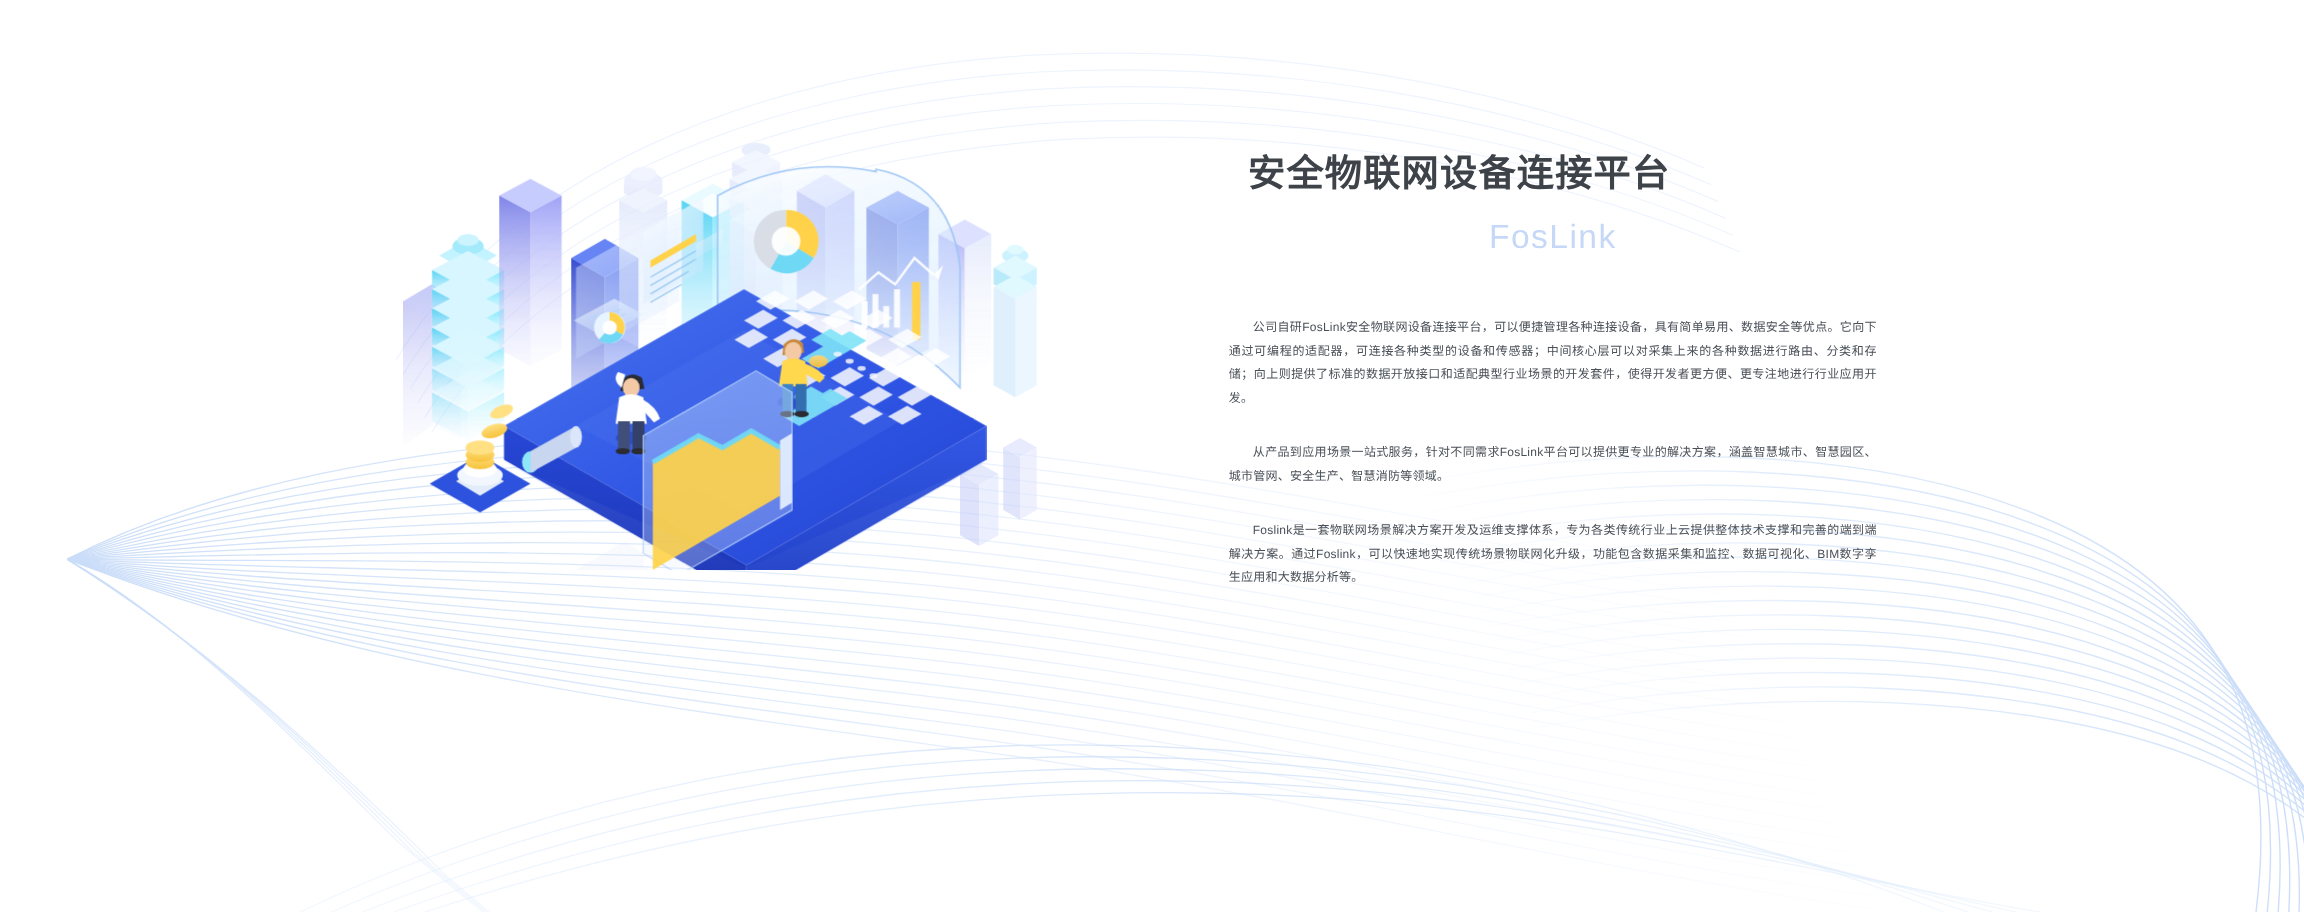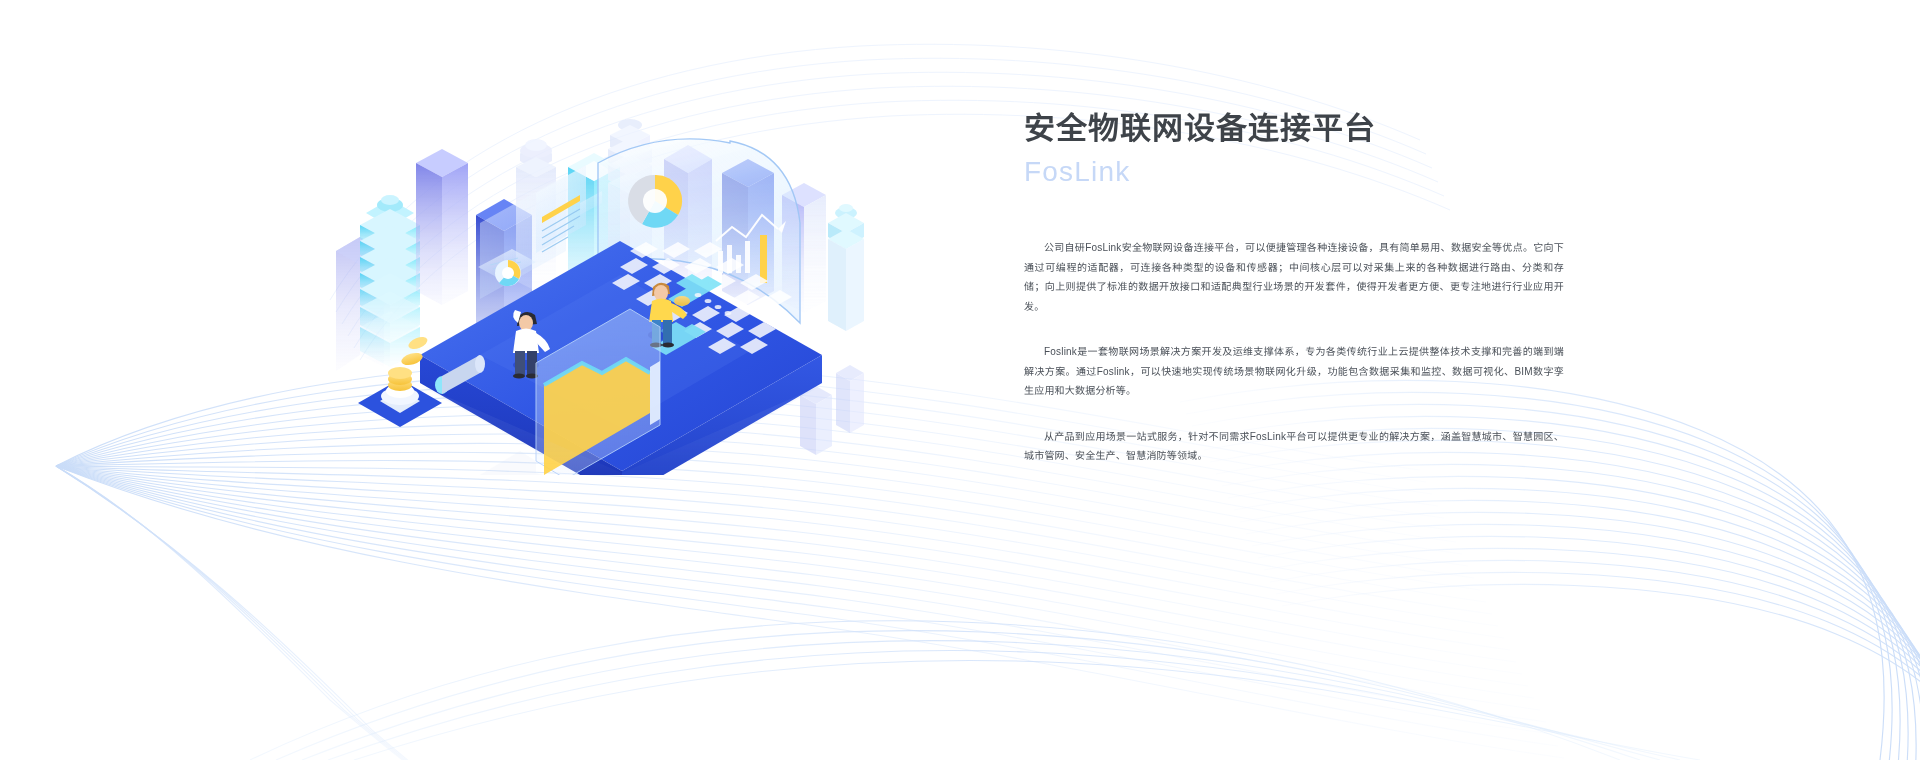--- a/index.html
+++ b/index.html
@@ -20,35 +20,36 @@
   .illustration{position:absolute;left:330px;top:55px;width:560px;height:420px;}
   .illus-svg{display:block;width:560px;height:420px;}
 
   
   .copy{
     position:absolute;
     left:1024px;top:110px;
     width:540px;
   }
   .page-title{
-    margin:0;
+    margin:16px;
     font-size:31px;
     line-height:1.25;
     font-weight:bold;
     color:#3e4349;
     letter-spacing:1px;
     font-family:"Liberation Sans","DejaVu Sans",sans-serif;
   }
   .page-subtitle{
     margin:6px 0 0 0;
     font-size:28px;
     line-height:1.2;
     font-weight:normal;
     color:#c6d8f7;
     letter-spacing:1.2px;
+    text-align:center;
   }
   .body-copy{margin-top:50px;}
   .para{
     margin:0 0 26px 0;
     font-size:10px;
     line-height:1.95;
     color:#4a5058;
     text-indent:2em;
     text-align:justify;
     letter-spacing:.2px;
@@ -527,18 +528,18 @@
       </g>
     </svg>
   </div>
 
   <div class="copy">
     <h1 class="page-title">安全物联网设备连接平台</h1>
     <div class="page-subtitle">FosLink</div>
 
     <div class="body-copy">
       <p class="para">公司自研FosLink安全物联网设备连接平台，可以便捷管理各种连接设备，具有简单易用、数据安全等优点。它向下通过可编程的适配器，可连接各种类型的设备和传感器；中间核心层可以对采集上来的各种数据进行路由、分类和存储；向上则提供了标准的数据开放接口和适配典型行业场景的开发套件，使得开发者更方便、更专注地进行行业应用开发。</p>
+      <p class="para">从产品到应用场景一站式服务，针对不同需求FosLink平台可以提供更专业的解决方案，涵盖智慧城市、智慧园区、城市管网、安全生产、智慧消防等领域。</p>
       <p class="para">Foslink是一套物联网场景解决方案开发及运维支撑体系，专为各类传统行业上云提供整体技术支撑和完善的端到端解决方案。通过Foslink，可以快速地实现传统场景物联网化升级，功能包含数据采集和监控、数据可视化、BIM数字孪生应用和大数据分析等。</p>
-      <p class="para">从产品到应用场景一站式服务，针对不同需求FosLink平台可以提供更专业的解决方案，涵盖智慧城市、智慧园区、城市管网、安全生产、智慧消防等领域。</p>
     </div>
   </div>
 
 </div>
 
 </body></html>

